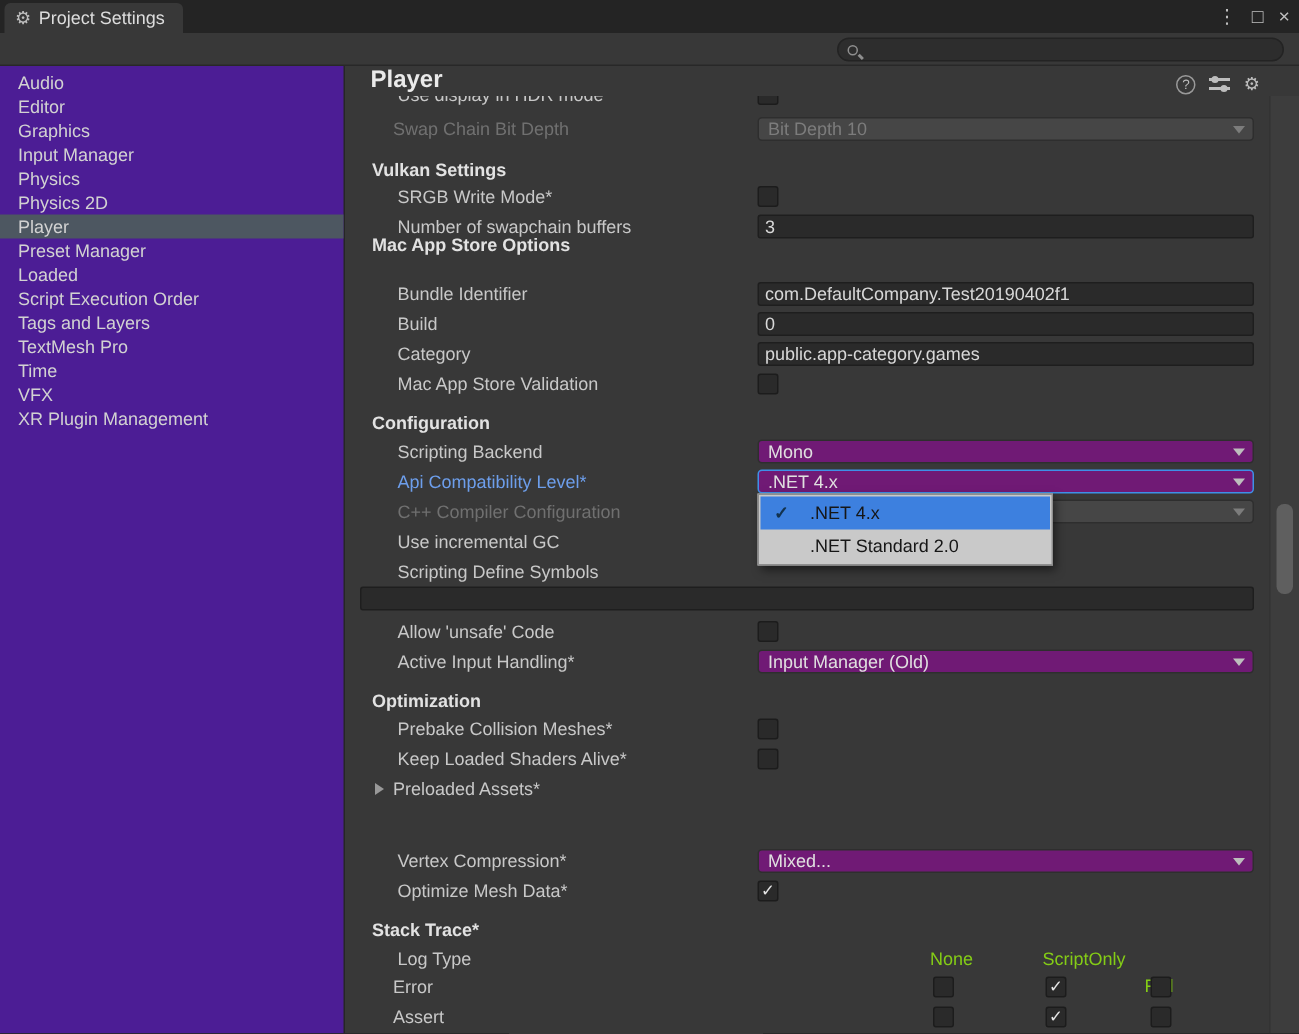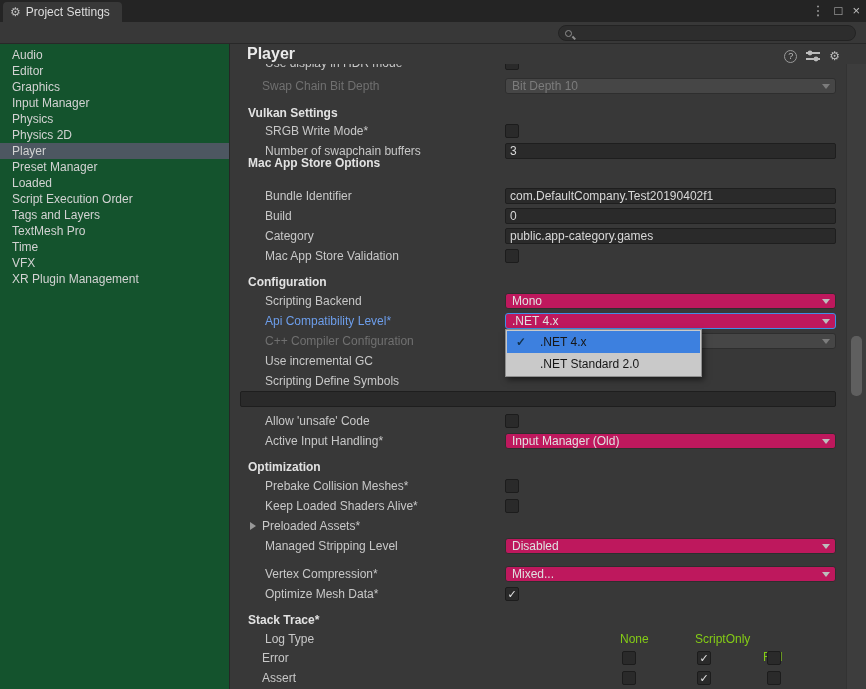--- a/index.html
+++ b/index.html
@@ -15,21 +15,21 @@
   .win-controls span { cursor:default; font-size:13px; line-height:22px; }
 
   
   .toolbar { position:absolute; left:0; top:22px; width:866px; height:22px; background:#383838; border-bottom:1px solid #282828; }
   .searchbox { position:absolute; left:558px; top:3px; width:298px; height:16px; background:#2d2d2d; border:1px solid #232323; border-radius:8px; display:flex; align-items:center; padding:0 6px; gap:5px; }
   .searchbox input { flex:1; background:transparent; border:none; outline:none; color:#d2d2d2; font-family:"Liberation Sans",sans-serif; font-size:11px; }
   .mag { width:7px; height:7px; border:1.5px solid #8f8f8f; border-radius:50%; position:relative; flex:0 0 auto; }
   .mag::after { content:""; position:absolute; left:6px; top:6px; width:4px; height:1.5px; background:#8f8f8f; transform:rotate(45deg); }
 
   
-  .sidebar { position:absolute; left:0; top:44px; width:230px; height:645px; background:#14532d; border-right:1px solid #262626; padding-top:3px; }
+  .sidebar { position:absolute; left:0; top:44px; width:230px; height:645px; background:#4c1d95; border-right:1px solid #262626; padding-top:3px; }
   .side-item { height:16px; line-height:16px; padding-left:12px; white-space:nowrap; color:#d2d2d2; cursor:default; }
   .side-item.selected { background:#4d5761; }
 
   
   .main { position:absolute; left:230px; top:44px; width:636px; height:645px; background:#383838; }
   .main-title { position:absolute; left:17px; top:1px; font-size:16px; font-weight:bold; color:#eaeaea; white-space:nowrap; }
   .header-icons { position:absolute; right:26px; top:5px; display:flex; align-items:center; gap:9px; color:#bdbdbd; }
   .help-badge { width:13px; height:13px; border:1px solid #9a9a9a; border-radius:50%; font-size:9px; line-height:11px; text-align:center; color:#bdbdbd; }
   .gear-btn { font-size:12px; }
 
@@ -41,21 +41,21 @@
   .lbl.disabled { color:#707070; }
   .lbl.blue { color:#6d9eeb; }
   .sect { position:absolute; left:18px; font-weight:bold; color:#e2e2e2; white-space:nowrap; }
 
   .checkbox { position:absolute; left:275px; top:2px; width:14px; height:14px; background:#2a2a2a; border:1px solid #1c1c1c; border-radius:2px; font-size:11px; line-height:12px; text-align:center; color:#e6e6e6; }
   .checkbox.checked { color:#e6e6e6; }
 
   .textfield { position:absolute; left:275px; top:1px; width:331px; height:16px; background:#2a2a2a; border:1px solid #1e1e1e; border-radius:2px; color:#d8d8d8; font-family:"Liberation Sans",sans-serif; font-size:12px; padding:0 4px; outline:none; }
   .textfield.wide { left:10px; width:596px; }
 
-  .dropdown { position:absolute; left:275px; top:1px; width:331px; height:16px; background:#be185d; border:1px solid #2e2e2e; border-radius:3px; color:#e0e0e0; line-height:14px; padding:0 18px 0 6px; white-space:nowrap; overflow:hidden; }
+  .dropdown { position:absolute; left:275px; top:1px; width:331px; height:16px; background:#701a75; border:1px solid #2e2e2e; border-radius:3px; color:#e0e0e0; line-height:14px; padding:0 18px 0 6px; white-space:nowrap; overflow:hidden; }
   .dropdown.disabled { background:#464646; color:#7c7c7c; }
   .dropdown.focused { border-color:#3e90e8; }
   .dd-arrow { position:absolute; right:5px; top:5px; width:0; height:0; border-left:4px solid transparent; border-right:4px solid transparent; border-top:5px solid #bdbdbd; }
   .dropdown.disabled .dd-arrow { border-top-color:#7c7c7c; }
 
   .foldout-arrow { position:absolute; left:20px; top:5px; width:0; height:0; border-top:4px solid transparent; border-bottom:4px solid transparent; border-left:6px solid #999999; }
 
   .col-head { position:absolute; top:2px; color:#84cc16; white-space:nowrap; }
   .cb-none { left:392px; } .cb-script { left:467px; } .cb-full { left:537px; }
   .ch-none { left:390px; } .ch-script { left:465px; } .ch-full { left:533px;margin-top:18px; }
@@ -236,27 +236,20 @@
       <div class="row" style="top:433px">
         <span class="lbl">Keep Loaded Shaders Alive*</span>
         <span class="checkbox"></span>
       </div>
 
       <div class="row" style="top:453px">
         <span class="foldout-arrow"></span>
         <span class="lbl" style="left:32px">Preloaded Assets*</span>
       </div>
 
-      <div class="row" style="top:473px">
-        <span class="lbl">Managed Stripping Level</span>
-        <div class="dropdown">
-          <span>Disabled</span>
-          <span class="dd-arrow"></span>
-        </div>
-      </div>
 
       <div class="row" style="top:501px">
         <span class="lbl">Vertex Compression*</span>
         <div class="dropdown">
           <span>Mixed...</span>
           <span class="dd-arrow"></span>
         </div>
       </div>
 
       <div class="row" style="top:521px">

